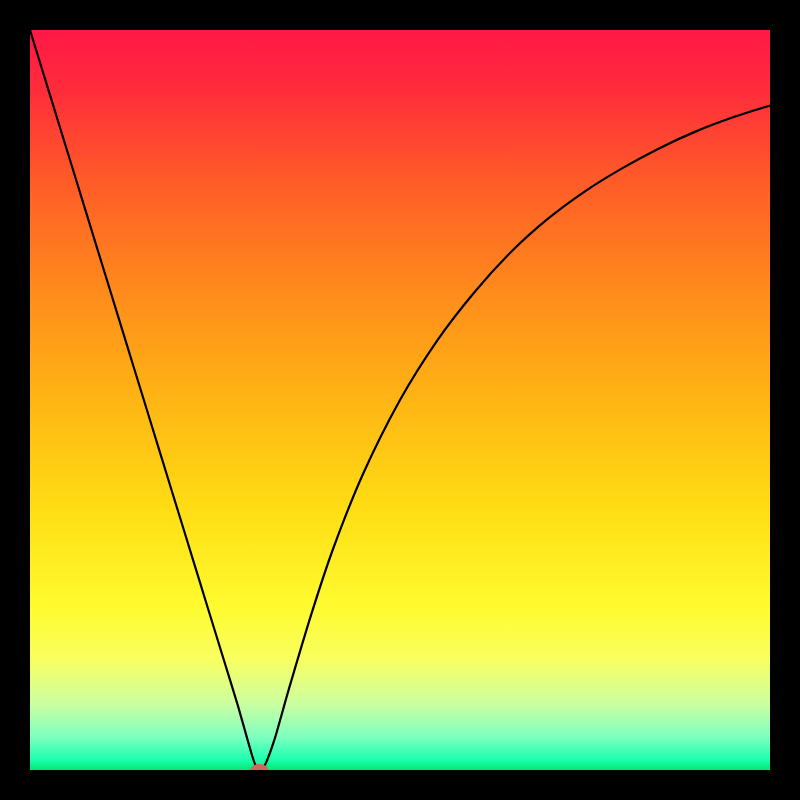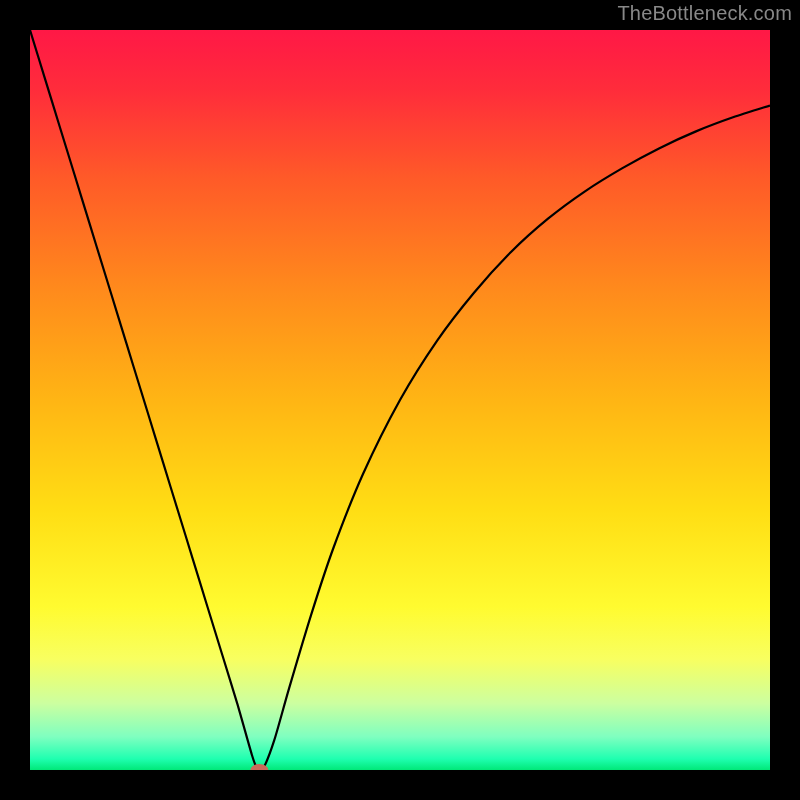--- a/index.html
+++ b/index.html
@@ -34,21 +34,20 @@
     height: 740px;
   }
   svg {
     display: block;
   }
 </style>
 </head>
 <body>
 
 <div class="container">
-  <div class="watermark">TheBottleneck.com</div>
   <div class="plot-area">
     <svg id="chart-svg" width="740" height="740" viewBox="0 0 740 740">
       <defs>
         <linearGradient id="bg-grad" x1="0" y1="0" x2="0" y2="1">
             <stop offset="0.00%" stop-color="#ff1846"></stop>
             <stop offset="8.00%" stop-color="#ff2c3b"></stop>
             <stop offset="20.00%" stop-color="#ff5a28"></stop>
             <stop offset="35.00%" stop-color="#ff8a1c"></stop>
             <stop offset="50.00%" stop-color="#ffb514"></stop>
             <stop offset="65.00%" stop-color="#ffde14"></stop>

